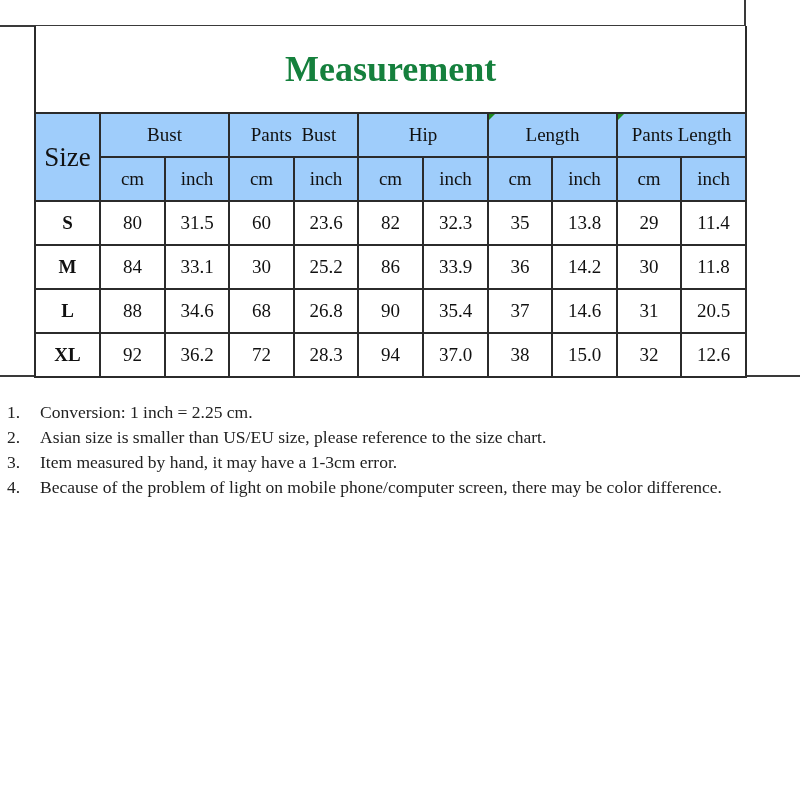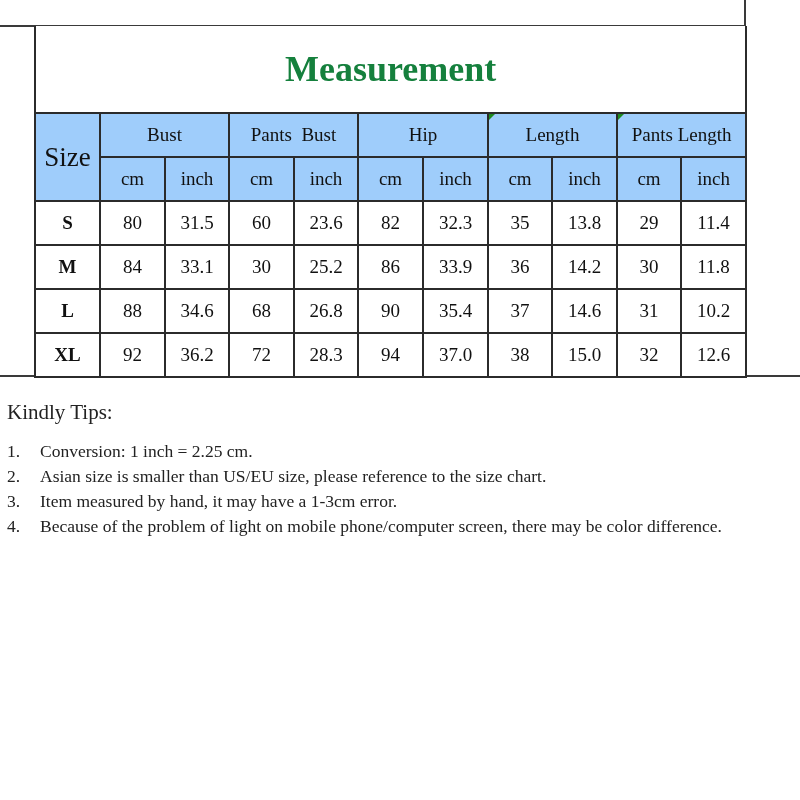--- a/index.html
+++ b/index.html
@@ -99,41 +99,40 @@
       <td class="size-label">L</td>
       <td>88</td>
       <td>34.6</td>
       <td>68</td>
       <td>26.8</td>
       <td>90</td>
       <td>35.4</td>
       <td>37</td>
       <td>14.6</td>
       <td>31</td>
-      <td>10.2</td>
+      <td>20.5</td>
     </tr>
     <tr class="data">
       <td class="size-label">XL</td>
       <td>92</td>
       <td>36.2</td>
       <td>72</td>
       <td>28.3</td>
       <td>94</td>
       <td>37.0</td>
       <td>38</td>
       <td>15.0</td>
       <td>32</td>
       <td>12.6</td>
     </tr>
   </tbody>
     </table>
 </div>
 
 <div class="tips">
-  <div class="tips-title">Kindly Tips:</div>
   <ol>
     <li>
         <span class="num">1.</span>
         <span class="txt">Conversion: 1 inch = 2.25 cm.</span>
       </li>
     <li>
         <span class="num">2.</span>
         <span class="txt">Asian size is smaller than US/EU size, please reference to the size chart.</span>
       </li>
     <li>

